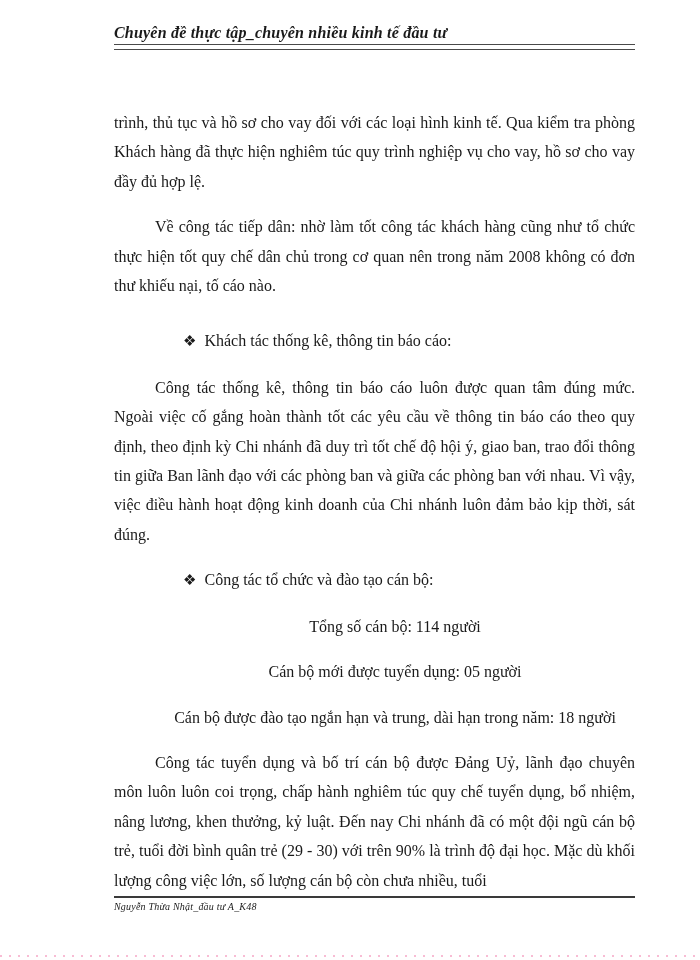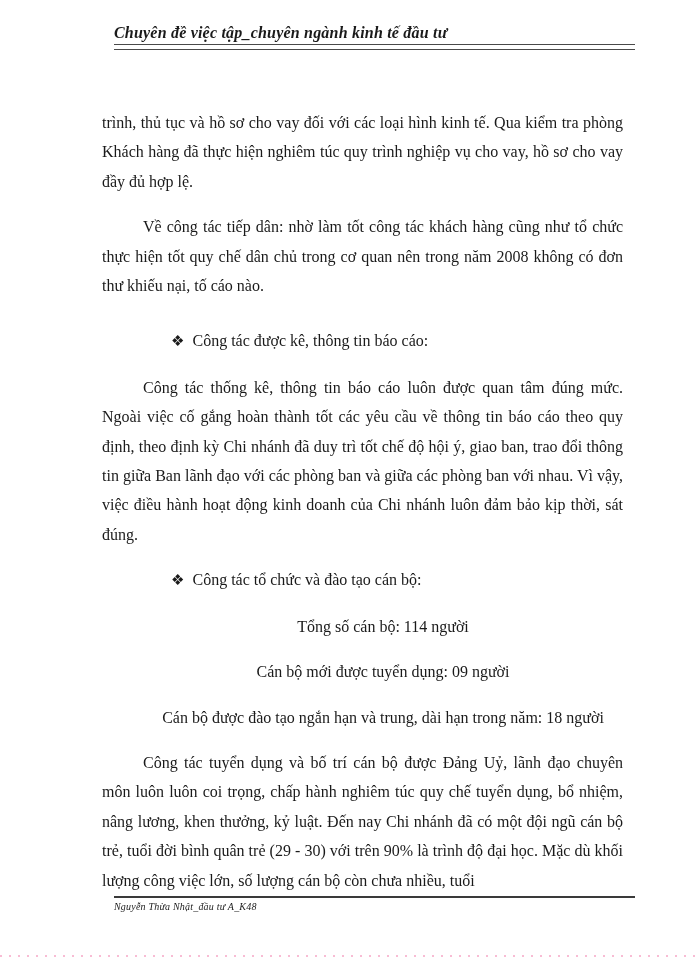--- a/index.html
+++ b/index.html
@@ -34,21 +34,21 @@
     margin-top: 2px;
     height: 4px;
     border-top: 1px solid #4a4a4a;
     border-bottom: 1px solid #4a4a4a;
   }
 
   
   .doc-body {
     position: absolute;
     top: 108px;
-    left: 102px;
+    left: 114px;
     width: 521px;
     font-size: 16px;
     line-height: 29.4px;
   }
   .para {
     margin: 0 0 16px 0;
     text-align: justify;
   }
   .para.indent {
     text-indent: 41px;
@@ -102,43 +102,43 @@
       to right,
       #f8bcd4 0px, #f8bcd4 2px,
       transparent 2px, transparent 9px
     );
   }
 </style>
 </head>
 <body>
 
 <div class="page-header">
-  <div class="header-title">Chuyên  đề việc tập_chuyên ngành kinh tế đầu tư</div>
+  <div class="header-title">Chuyên  đề thực tập_chuyên nhiều kinh tế đầu tư</div>
   <div class="header-rule"></div>
 </div>
 
 <div class="doc-body">
 
   <p class="para">trình, thủ tục và hồ sơ cho vay đối với các loại hình kinh tế. Qua kiểm tra phòng Khách hàng đã thực hiện nghiêm túc quy trình nghiệp vụ cho vay, hồ sơ cho vay đầy đủ hợp lệ.</p>
 
   <p class="para indent">Về công tác tiếp dân: nhờ làm tốt công tác khách hàng cũng như tổ chức thực hiện tốt quy chế dân chủ trong cơ quan nên trong năm 2008 không có đơn thư khiếu nại, tố cáo nào.</p>
 
   <p class="bullet-item extra-gap">
-    <span class="bullet-glyph">❖</span><span>Công tác được kê, thông tin báo cáo:</span>
+    <span class="bullet-glyph">❖</span><span>Khách tác thống kê, thông tin báo cáo:</span>
   </p>
 
   <p class="para indent">Công tác thống kê, thông tin báo cáo luôn được quan tâm đúng mức. Ngoài việc cố gắng hoàn thành tốt các yêu cầu về thông tin báo cáo theo quy định, theo định kỳ Chi nhánh đã duy trì tốt chế độ hội ý, giao ban, trao đổi thông tin giữa Ban lãnh đạo với các phòng ban và giữa các phòng ban với nhau. Vì vậy, việc điều hành hoạt động kinh doanh của Chi nhánh luôn đảm bảo kịp thời, sát đúng.</p>
 
   <p class="bullet-item">
     <span class="bullet-glyph">❖</span><span>Công tác tổ chức và đào tạo cán bộ:</span>
   </p>
 
   <p class="plain-line">Tổng số cán bộ: 114 người</p>
 
-  <p class="plain-line">Cán bộ mới  được tuyển  dụng: 09  người</p>
+  <p class="plain-line">Cán bộ mới  được tuyển  dụng: 05  người</p>
 
   <p class="plain-line">Cán bộ được đào tạo ngắn hạn và trung, dài hạn trong năm: 18 người</p>
 
   <p class="para indent">Công tác tuyển dụng và bố trí cán bộ được Đảng Uỷ, lãnh đạo chuyên môn luôn luôn coi trọng, chấp hành nghiêm túc quy chế tuyển dụng, bổ nhiệm, nâng lương, khen thưởng, kỷ luật. Đến nay Chi nhánh đã có một đội ngũ cán bộ trẻ, tuổi đời bình quân trẻ (29 - 30) với trên 90% là trình độ đại học. Mặc dù khối lượng công việc lớn, số lượng cán bộ còn chưa nhiều, tuổi</p>
 
 </div>
 
 <div class="footer-rule"></div>
 <div class="page-footer">Nguyễn Thừa Nhật_đầu tư A_K48</div>
 

